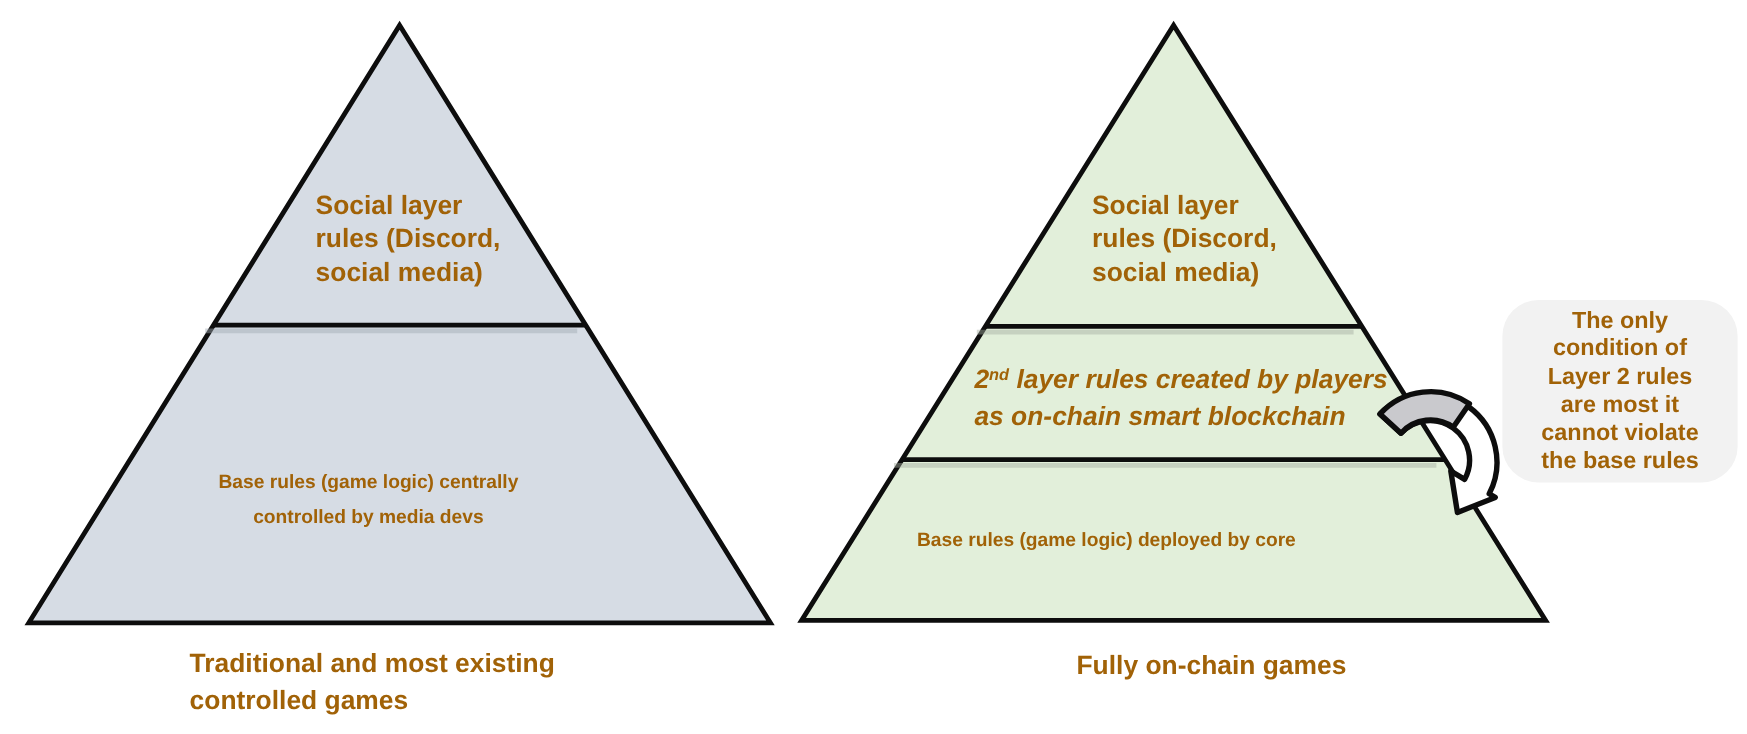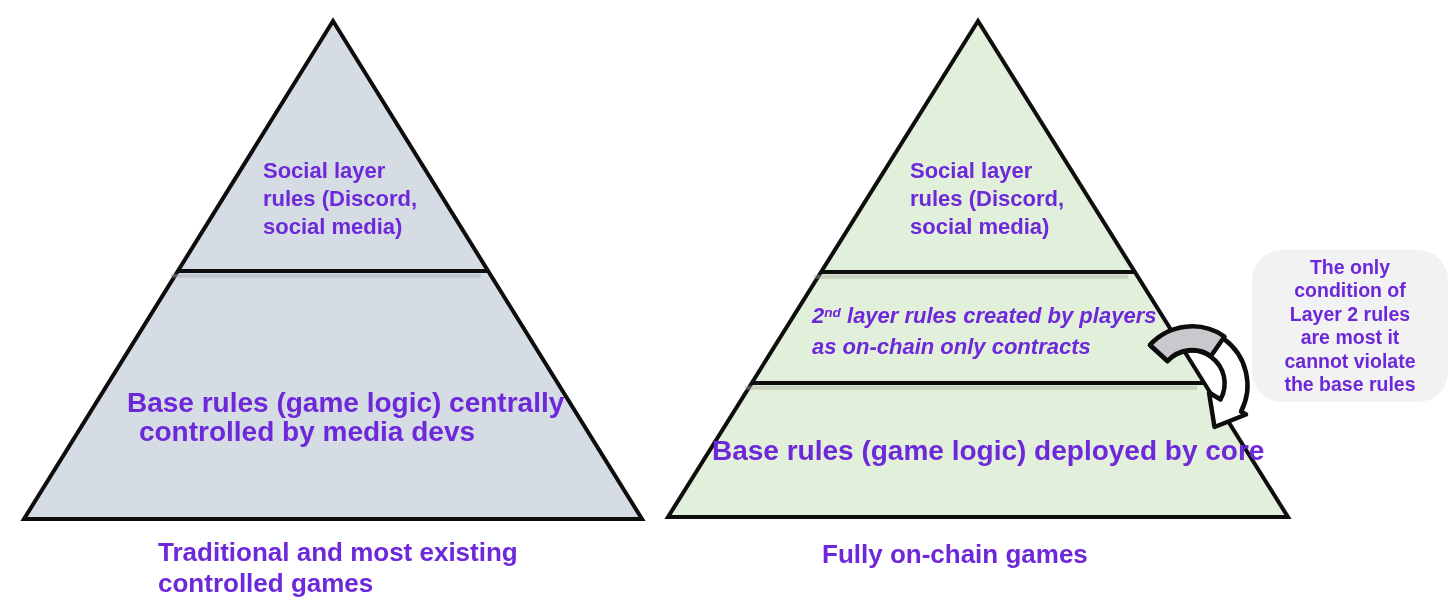--- a/index.html
+++ b/index.html
@@ -3,39 +3,39 @@
 <meta charset="utf-8">
 <style>
   html, body { margin: 0; padding: 0; background: #ffffff; }
   .canvas {
     position: relative;
     width: 1456px;
     height: 612px;
     background: #ffffff;
     overflow: hidden;
     font-family: "Liberation Sans", sans-serif;
-    color: #6d28d9;
+    color: #a16207;
   }
   .canvas svg { position: absolute; left: 0; top: 0; }
 
   .txt { position: absolute; font-weight: bold; white-space: nowrap; }
 
   .social-text   { font-size: 22px; line-height: 28px; text-align: left; }
   .layer2-text   { font-size: 22px; line-height: 28px; text-align: left; }
-  .base-text     { font-size: 28px; line-height: 29px; text-align: center; }
-  .caption-text  { font-size: 26px;  line-height: 31px; }
+  .base-text     { font-size: 16px; line-height: 29px; text-align: center; }
+  .caption-text  { font-size: 22px;  line-height: 31px; }
 
   .left-social   { left: 263px; top: 157px; }
   .left-base     { left: 127px; top: 388px; width: 360px; }
   .left-caption  { left: 158px; top: 537px; text-align: left; }
 
   .right-social  { left: 910px; top: 157px; }
   .right-layer2  { left: 812px; top: 302px; font-style: italic; }
   .right-base    { left: 712px; top: 436px; width: 420px; }
-  .right-caption { left: 822px; top: 539px; width: 300px; text-align: left; }
+  .right-caption { left: 822px; top: 539px; width: 300px; text-align: right; }
 
   .layer2-text sup {
     font-size: 0.62em;
     vertical-align: baseline;
     position: relative;
     top: -0.45em;
   }
 
   .callout {
     position: absolute;
@@ -102,21 +102,21 @@
   </div>
 
   <div class="txt social-text right-social">
     <div>Social layer</div>
     <div>rules (Discord,</div>
     <div>social media)</div>
   </div>
 
   <div class="txt layer2-text right-layer2">
     <div><span>2</span><sup>nd</sup><span> layer rules created by players</span></div>
-    <div>as on-chain only contracts</div>
+    <div>as on-chain smart blockchain</div>
   </div>
 
   <div class="txt base-text right-base">
     <div>Base rules (game logic) deployed by core</div>
   </div>
 
   <div class="txt caption-text right-caption">Fully on-chain games</div>
 
   <div class="callout">
     <div>The only</div>

